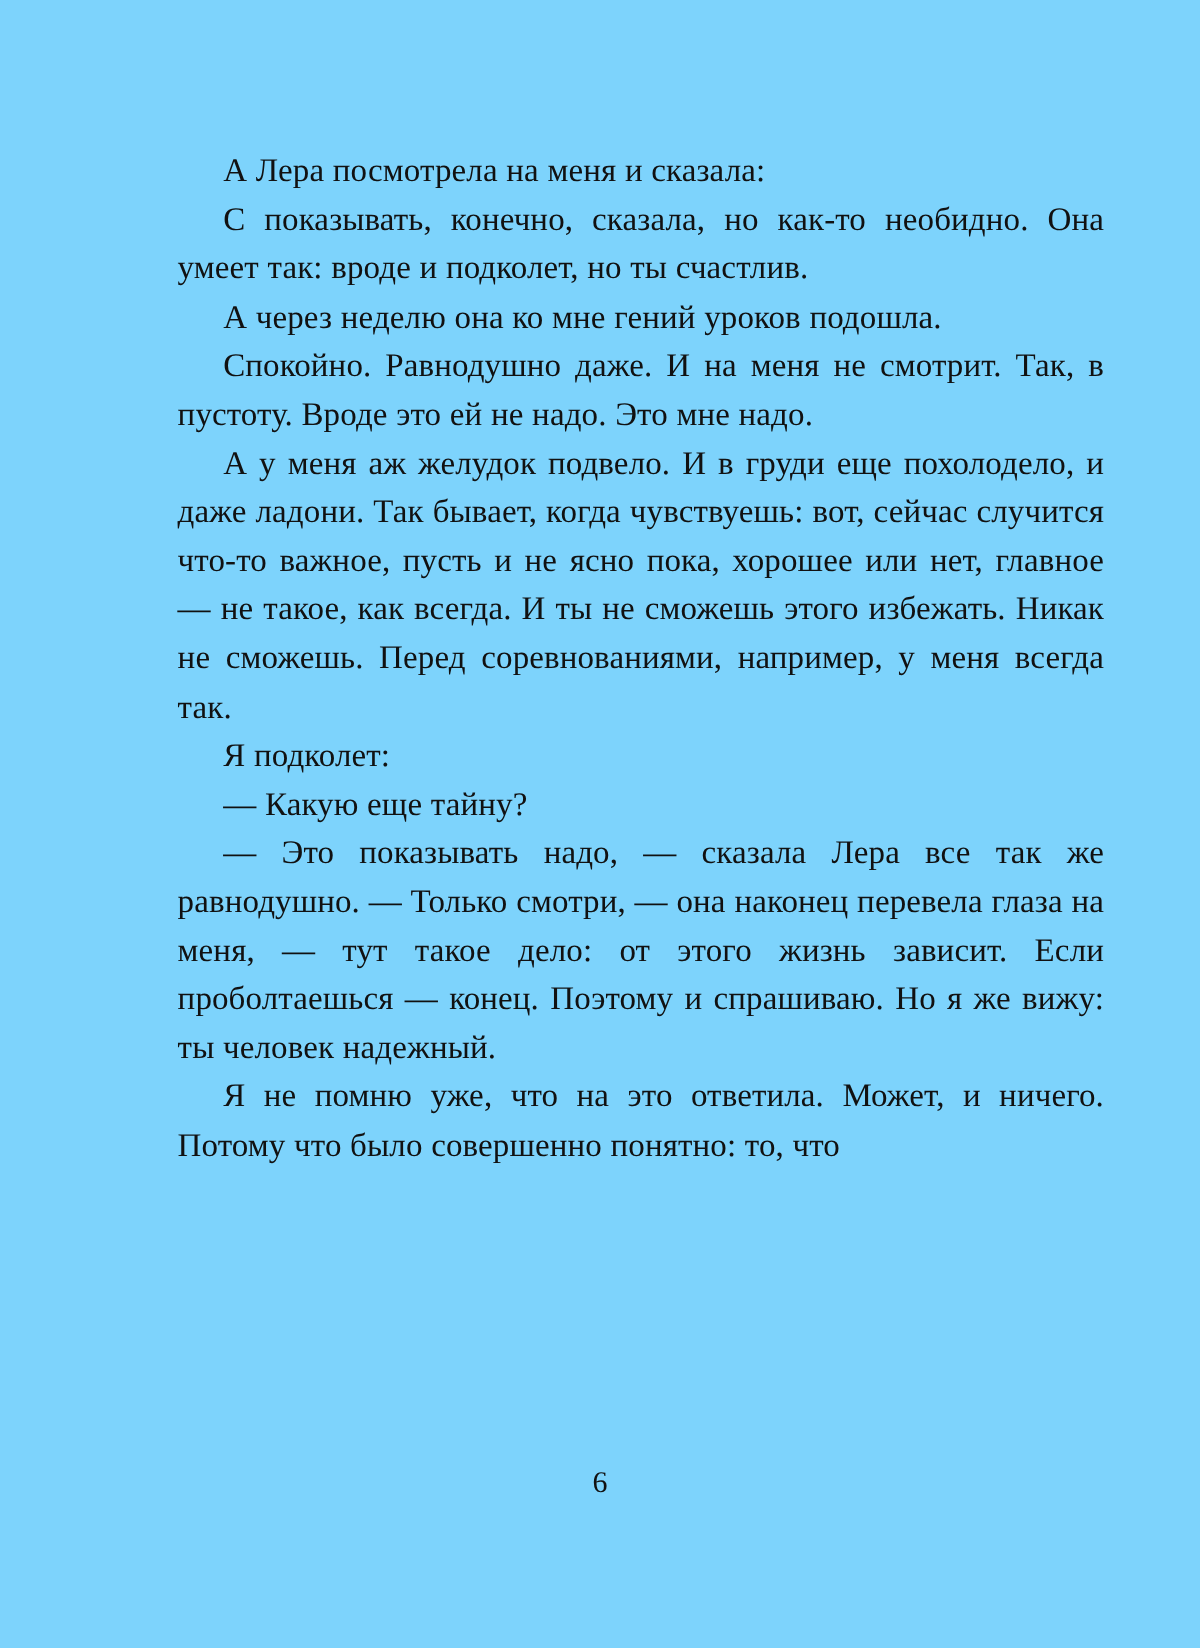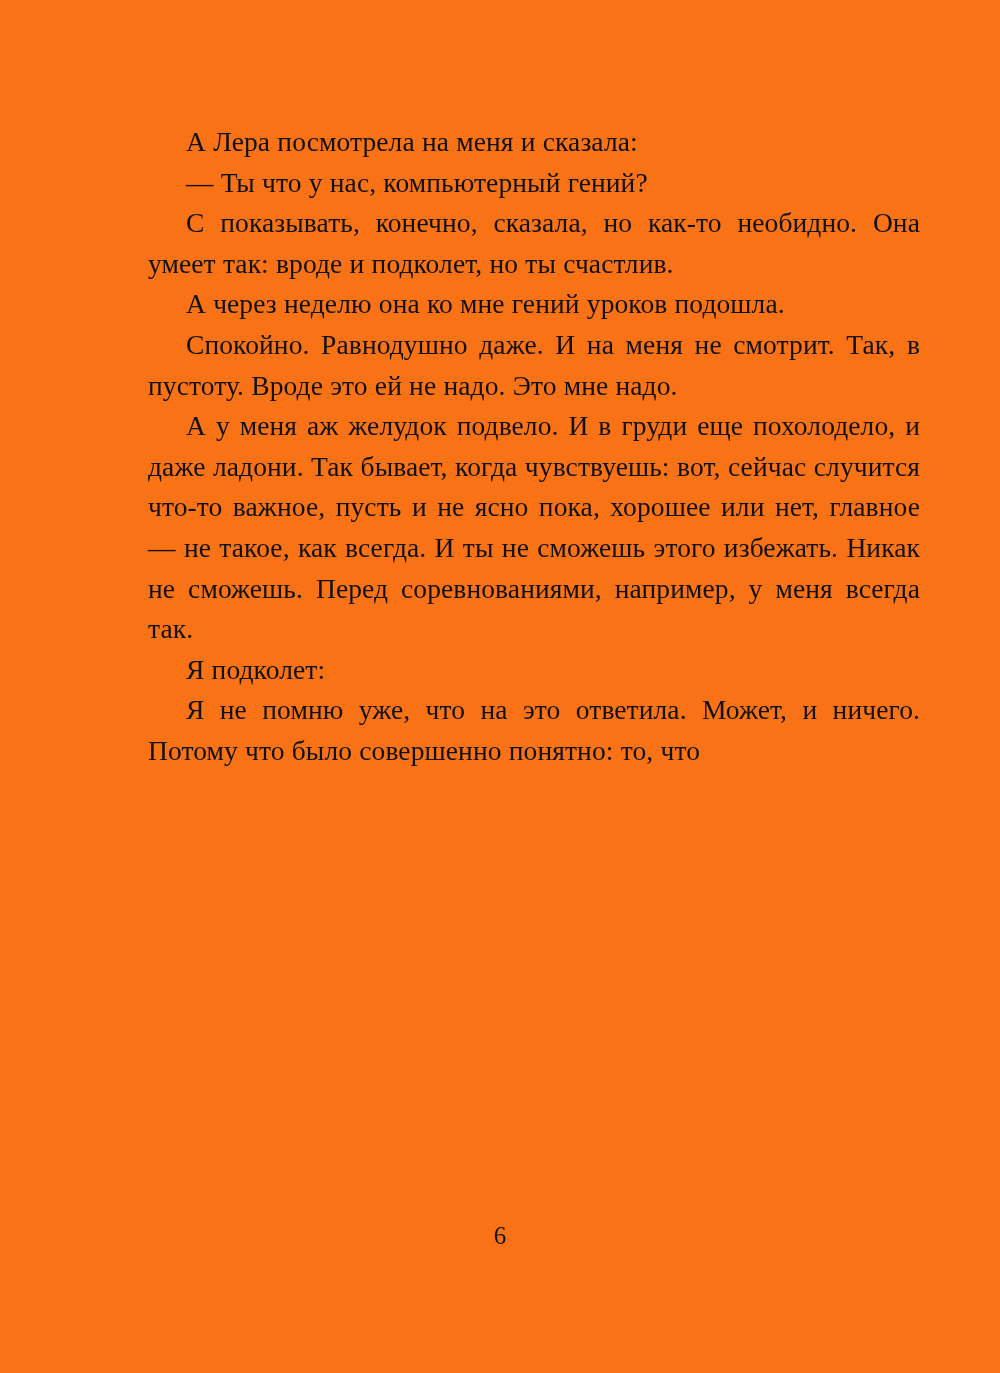--- a/index.html
+++ b/index.html
@@ -14,21 +14,21 @@
     font-family: "Liberation Serif", "DejaVu Serif", serif;
     color: #111111;
     overflow: hidden;
   }
   .page {
     position: absolute;
     left: 0;
     top: 0;
     width: 1000px;
     height: 1373px;
-    background: #f97316;
+    background: #7dd3fc;
   }
   .text-block {
     position: absolute;
     left: 148px;
     top: 122px;
     width: 772px;
   }
   p.para {
     margin: 0;
     font-size: 27.5px;
@@ -48,22 +48,23 @@
     font-size: 25px;
     color: #111111;
   }
 </style>
 </head>
 <body>
 
 <div class="page">
   <div class="text-block">
     <p class="para">А Лера посмотрела на меня и сказала:</p>
-    <p class="para">— Ты что у нас, компьютерный гений?</p>
     <p class="para">С показывать, конечно, сказала, но как-то необид­но. Она умеет так: вроде и подколет, но ты счастлив.</p>
     <p class="para">А через неделю она ко мне гений уроков подошла.</p>
     <p class="para">Спокойно. Равнодушно даже. И на меня не смотрит. Так, в пустоту. Вроде это ей не надо. Это мне надо.</p>
     <p class="para">А у меня аж желудок подвело. И в груди еще по­холодело, и даже ладони. Так бывает, когда чувству­ешь: вот, сейчас случится что-то важное, пусть и не ясно пока, хорошее или нет, главное — не такое, как всегда. И ты не сможешь этого избежать. Никак не сможешь. Перед соревнованиями, например, у меня всегда так.</p>
     <p class="para">Я подколет:</p>
+    <p class="para">— Какую еще тайну?</p>
+    <p class="para">— Это показывать надо, — сказала Лера все так же равнодушно. — Только смотри, — она наконец пере­вела глаза на меня, — тут такое дело: от этого жизнь зависит. Если проболтаешься — конец. Поэтому и спрашиваю. Но я же вижу: ты человек надежный.</p>
     <p class="para">Я не помню уже, что на это ответила. Может, и ни­чего. Потому что было совершенно понятно: то, что</p>
   </div>
   <div class="folio">6</div>
 </div>
 
 </body></html>

